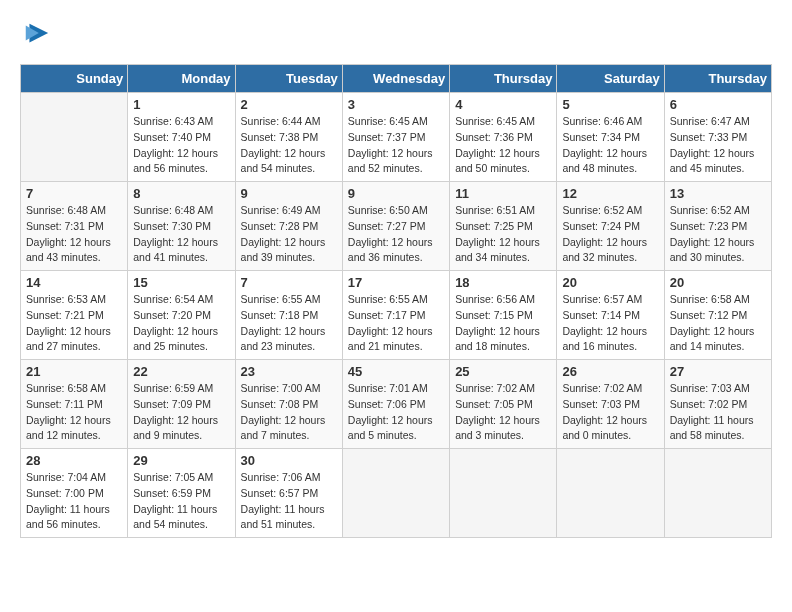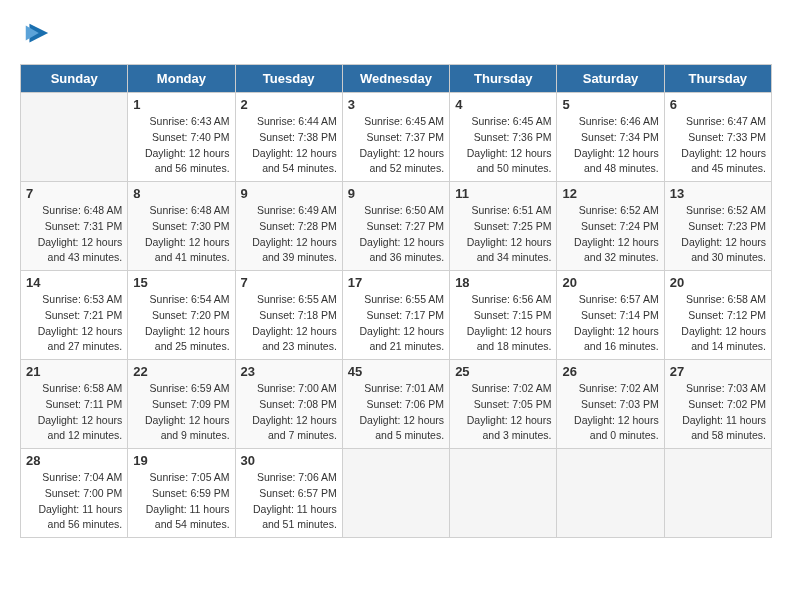--- a/index.html
+++ b/index.html
@@ -49,21 +49,21 @@
     }
     table {
       width: 100%;
       border-collapse: collapse;
       font-size: 11px;
     }
     thead tr th {
       background-color: #2e6da4;
       color: #fff;
       padding: 6px 4px;
-      text-align: center;
+      text-align: right;
       font-size: 13px;
       font-weight: bold;
       border: 1px solid #ccc;
     }
     tbody tr td {
       border: 1px solid #d0d0d0;
       padding: 4px 5px;
       vertical-align: top;
       width: 14.28%;
       min-height: 80px;
@@ -76,21 +76,20 @@
       font-size: 13px;
       font-weight: bold;
       color: #333;
       display: block;
       margin-bottom: 2px;
     }
     .day-info {
       color: #333;
       font-size: 10.5px;
       line-height: 1.5;
-      text-align: right;
     }
     td.empty {
       background: #f5f5f5;
     }
   </style>
 </head>
 <body>
 
 <div class="header">
   <div class="logo">
@@ -238,21 +237,21 @@
           <span class="day-num">27</span>
           <div class="day-info">Sunrise: 7:03 AM<br>Sunset: 7:02 PM<br>Daylight: 11 hours and 58 minutes.</div>
         </td>
       </tr>
       <tr>
         <td>
           <span class="day-num">28</span>
           <div class="day-info">Sunrise: 7:04 AM<br>Sunset: 7:00 PM<br>Daylight: 11 hours and 56 minutes.</div>
         </td>
         <td>
-          <span class="day-num">19</span>
+          <span class="day-num">29</span>
           <div class="day-info">Sunrise: 7:05 AM<br>Sunset: 6:59 PM<br>Daylight: 11 hours and 54 minutes.</div>
         </td>
         <td>
           <span class="day-num">30</span>
           <div class="day-info">Sunrise: 7:06 AM<br>Sunset: 6:57 PM<br>Daylight: 11 hours and 51 minutes.</div>
         </td>
         <td class="empty"></td>
         <td class="empty"></td>
         <td class="empty"></td>
         <td class="empty"></td>

